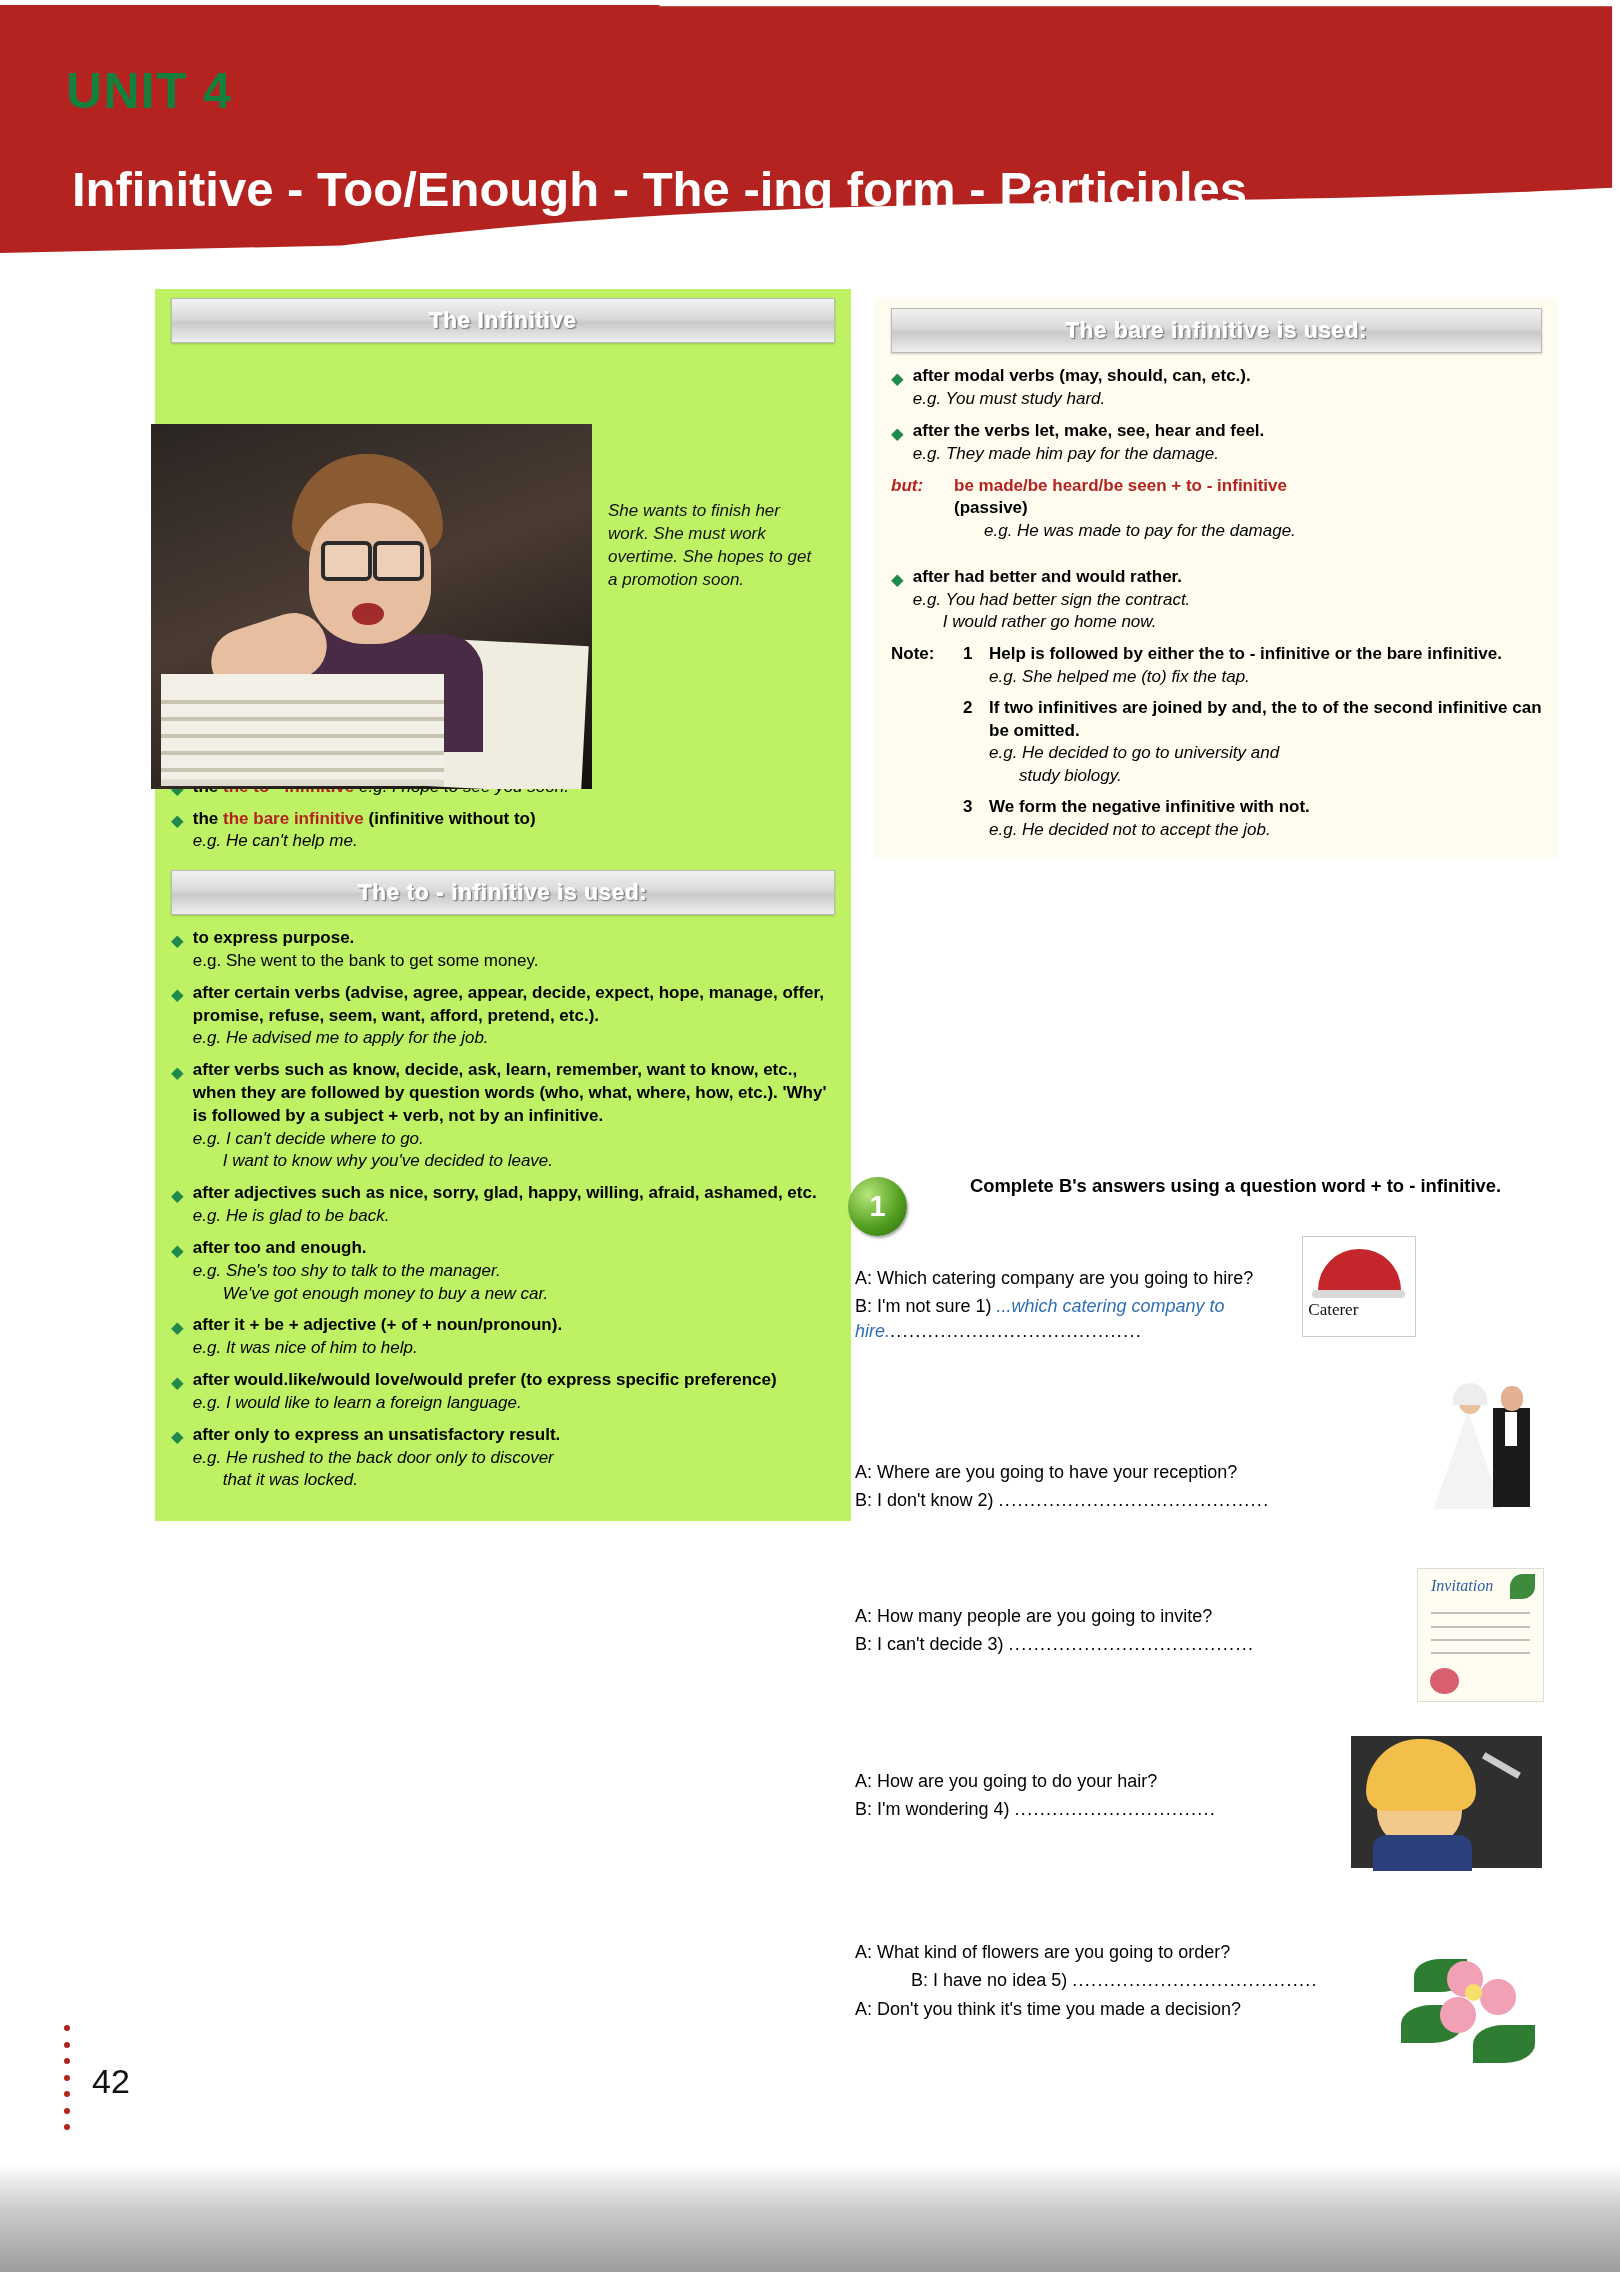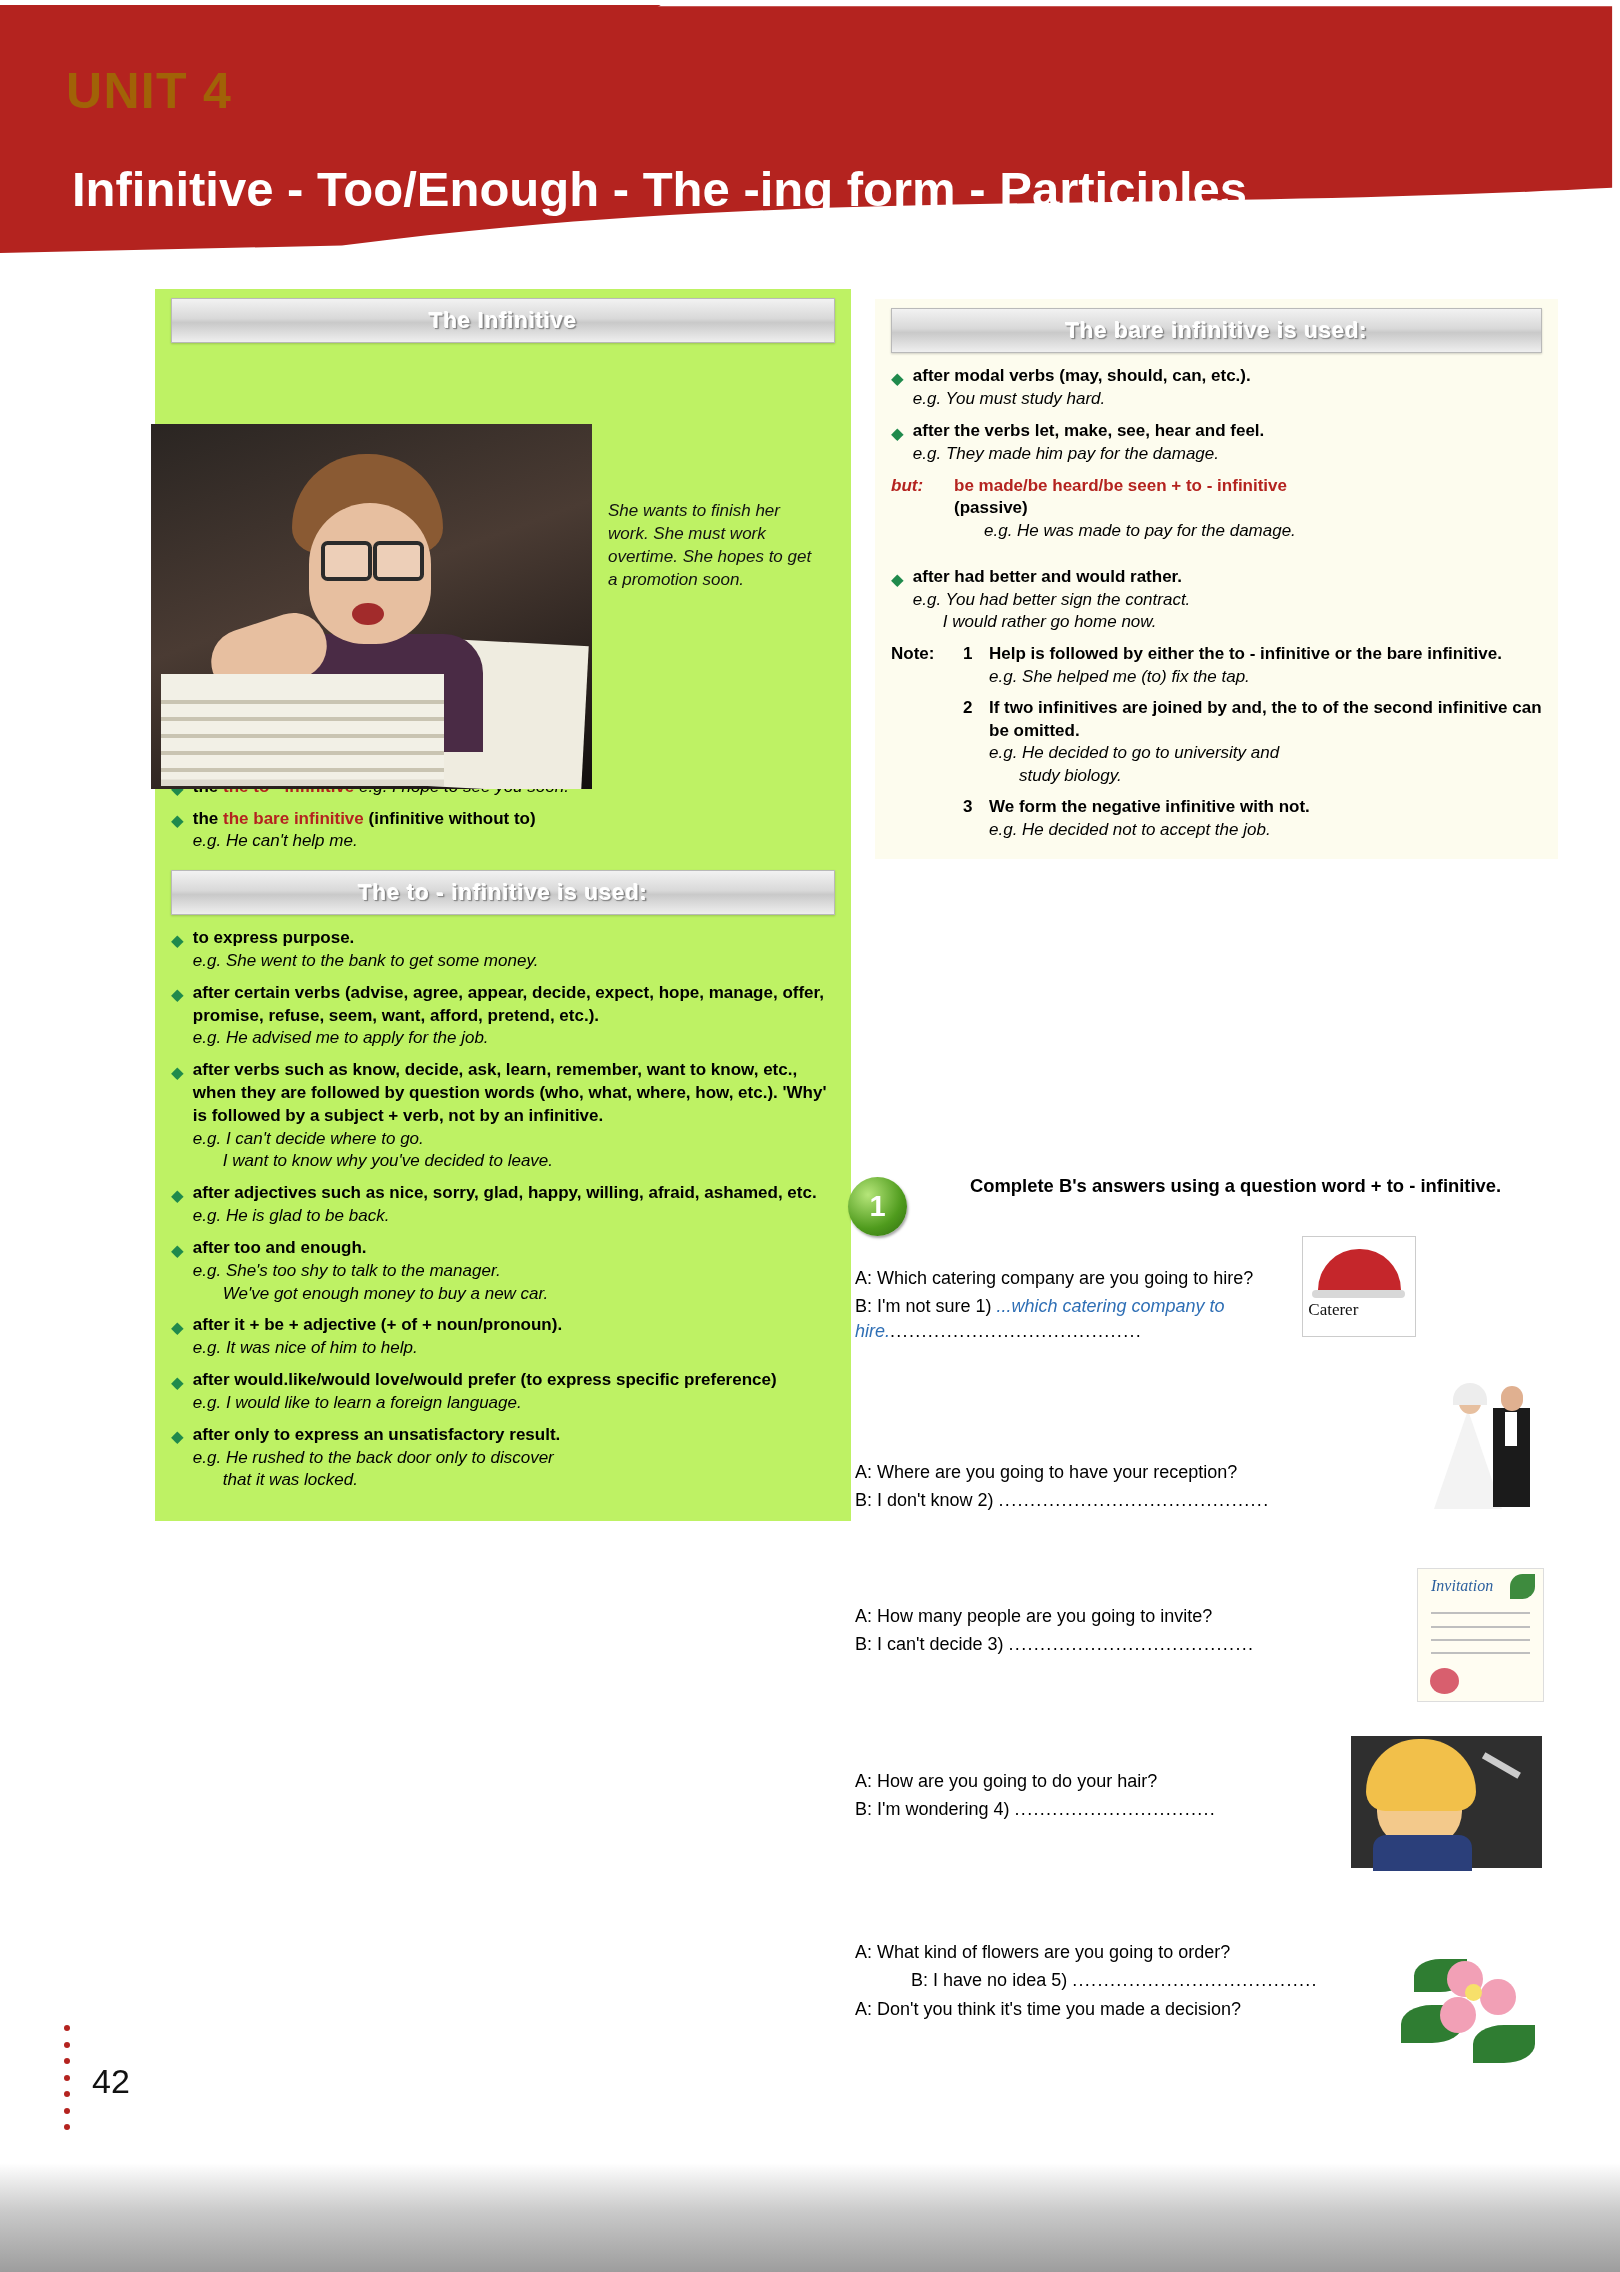--- a/index.html
+++ b/index.html
@@ -12,21 +12,21 @@
   }
   
   .header{
     position:absolute;left:0;top:0;width:1620px;height:276px;overflow:hidden;
   }
   .header .red-shape2{
     position:absolute;left:0;top:0;width:1620px;height:263px;
   }
   .unit-title{
     position:absolute;left:66px;top:62px;
-    font-size:50px;font-weight:bold;color:#a16207;letter-spacing:1.3px;
+    font-size:50px;font-weight:bold;color:#15803d;letter-spacing:1.3px;
     font-family:"Liberation Sans", sans-serif;
   }
   .unit-sub{
     position:absolute;left:72px;top:161px;
     font-size:49px;font-weight:bold;color:#ffffff;
     font-family:"Liberation Sans", sans-serif;
     white-space:nowrap;
   }
   
   .col-left{
@@ -188,21 +188,21 @@
   <div class="band" style="margin-top:17px;">
     <span class="band-text">The to - infinitive is used:</span>
   </div>
 
   <div class="txt" style="margin-top:12px;">
 
     <div class="bullet-row">
       <span class="dia">◆</span>
       <div class="bullet-body">
         <b>to express purpose.</b>
-        <span class="eg" style="font-style:italic;">e.g. She went to the bank to get some money.</span>
+        <span class="eg" style="">e.g. She went to the bank to get some money.</span>
       </div>
     </div>
 
     <div class="bullet-row">
       <span class="dia">◆</span>
       <div class="bullet-body">
         <b>after certain verbs (advise, agree, appear, decide, expect, hope, manage, offer, promise, refuse, seem, want, afford, pretend, etc.).</b>
         <span class="eg" style="font-style:italic;">e.g. He advised me to apply for the job.</span>
       </div>
     </div>

